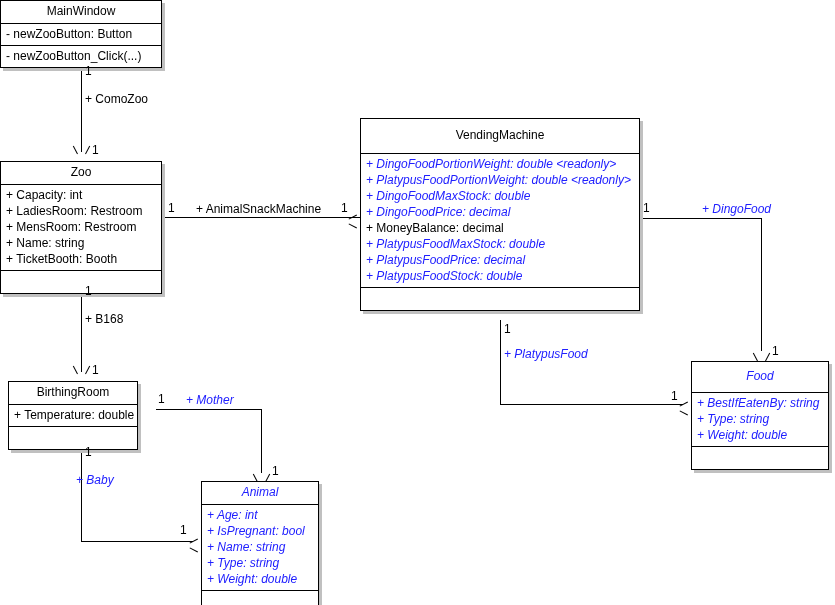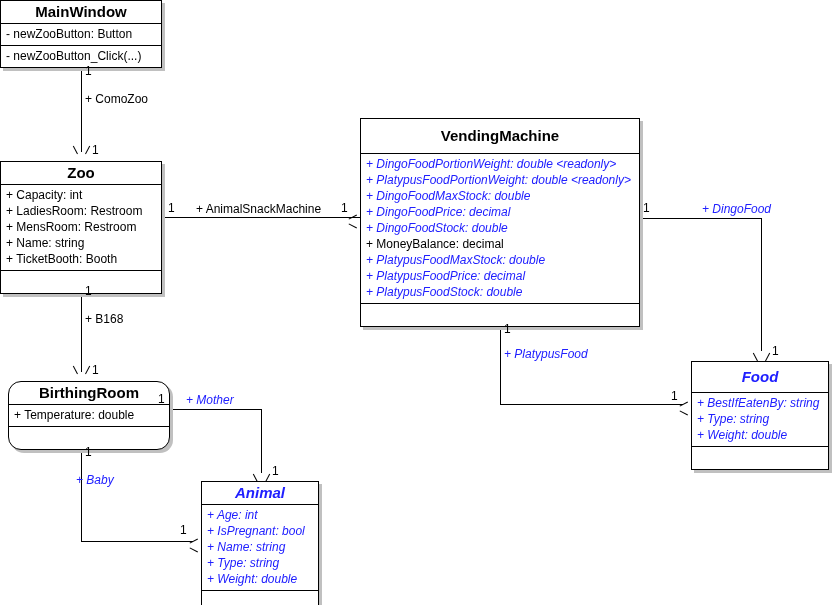--- a/index.html
+++ b/index.html
@@ -24,22 +24,22 @@
     position: absolute;
     box-sizing: border-box;
     background: #ffffff;
     border: 1px solid #000000;
     box-shadow: 3px 3px 0 0 #c0c0c0;
     z-index: 5;
   }
   .uml-header {
     box-sizing: border-box;
     text-align: center;
-    font-size: 15px;
-    font-weight: bold;
+    font-size: 12px;
+    font-weight: normal;
     color: #000000;
     padding: 4px 6px 5px 6px;
     border-bottom: 1px solid #000000;
     white-space: nowrap;
     line-height: 13px;
   }
   .uml-header.abstract {
     color: #2020ff;
     font-style: italic;
   }
@@ -207,30 +207,29 @@
     <div class="uml-section last empty"></div>
   </div>
 
   <div class="uml-class" style="left:360px; top:118px; width:280px;">
     <div class="uml-header" style="padding-top:10px; padding-bottom:11px;">VendingMachine</div>
     <div class="uml-section">
       <div class="uml-member prop">+ DingoFoodPortionWeight: double &lt;readonly&gt;</div>
       <div class="uml-member prop">+ PlatypusFoodPortionWeight: double &lt;readonly&gt;</div>
       <div class="uml-member prop">+ DingoFoodMaxStock: double</div>
       <div class="uml-member prop">+ DingoFoodPrice: decimal</div>
-      <div class="uml-member prop">+ DingoFoodStock: double</div>
       <div class="uml-member">+ MoneyBalance: decimal</div>
       <div class="uml-member prop">+ PlatypusFoodMaxStock: double</div>
       <div class="uml-member prop">+ PlatypusFoodPrice: decimal</div>
       <div class="uml-member prop">+ PlatypusFoodStock: double</div>
     </div>
     <div class="uml-section last empty"></div>
   </div>
 
-  <div class="uml-class" style="left:8px; top:381px; width:162px;border-radius:13px;">
+  <div class="uml-class" style="left:8px; top:381px; width:130px;">
     <div class="uml-header">BirthingRoom</div>
     <div class="uml-section">
       <div class="uml-member">+ Temperature: double</div>
     </div>
     <div class="uml-section last empty"></div>
   </div>
 
   <div class="uml-class" style="left:691px; top:361px; width:138px;">
     <div class="uml-header abstract" style="padding-top:8px; padding-bottom:9px;">Food</div>
     <div class="uml-section">

